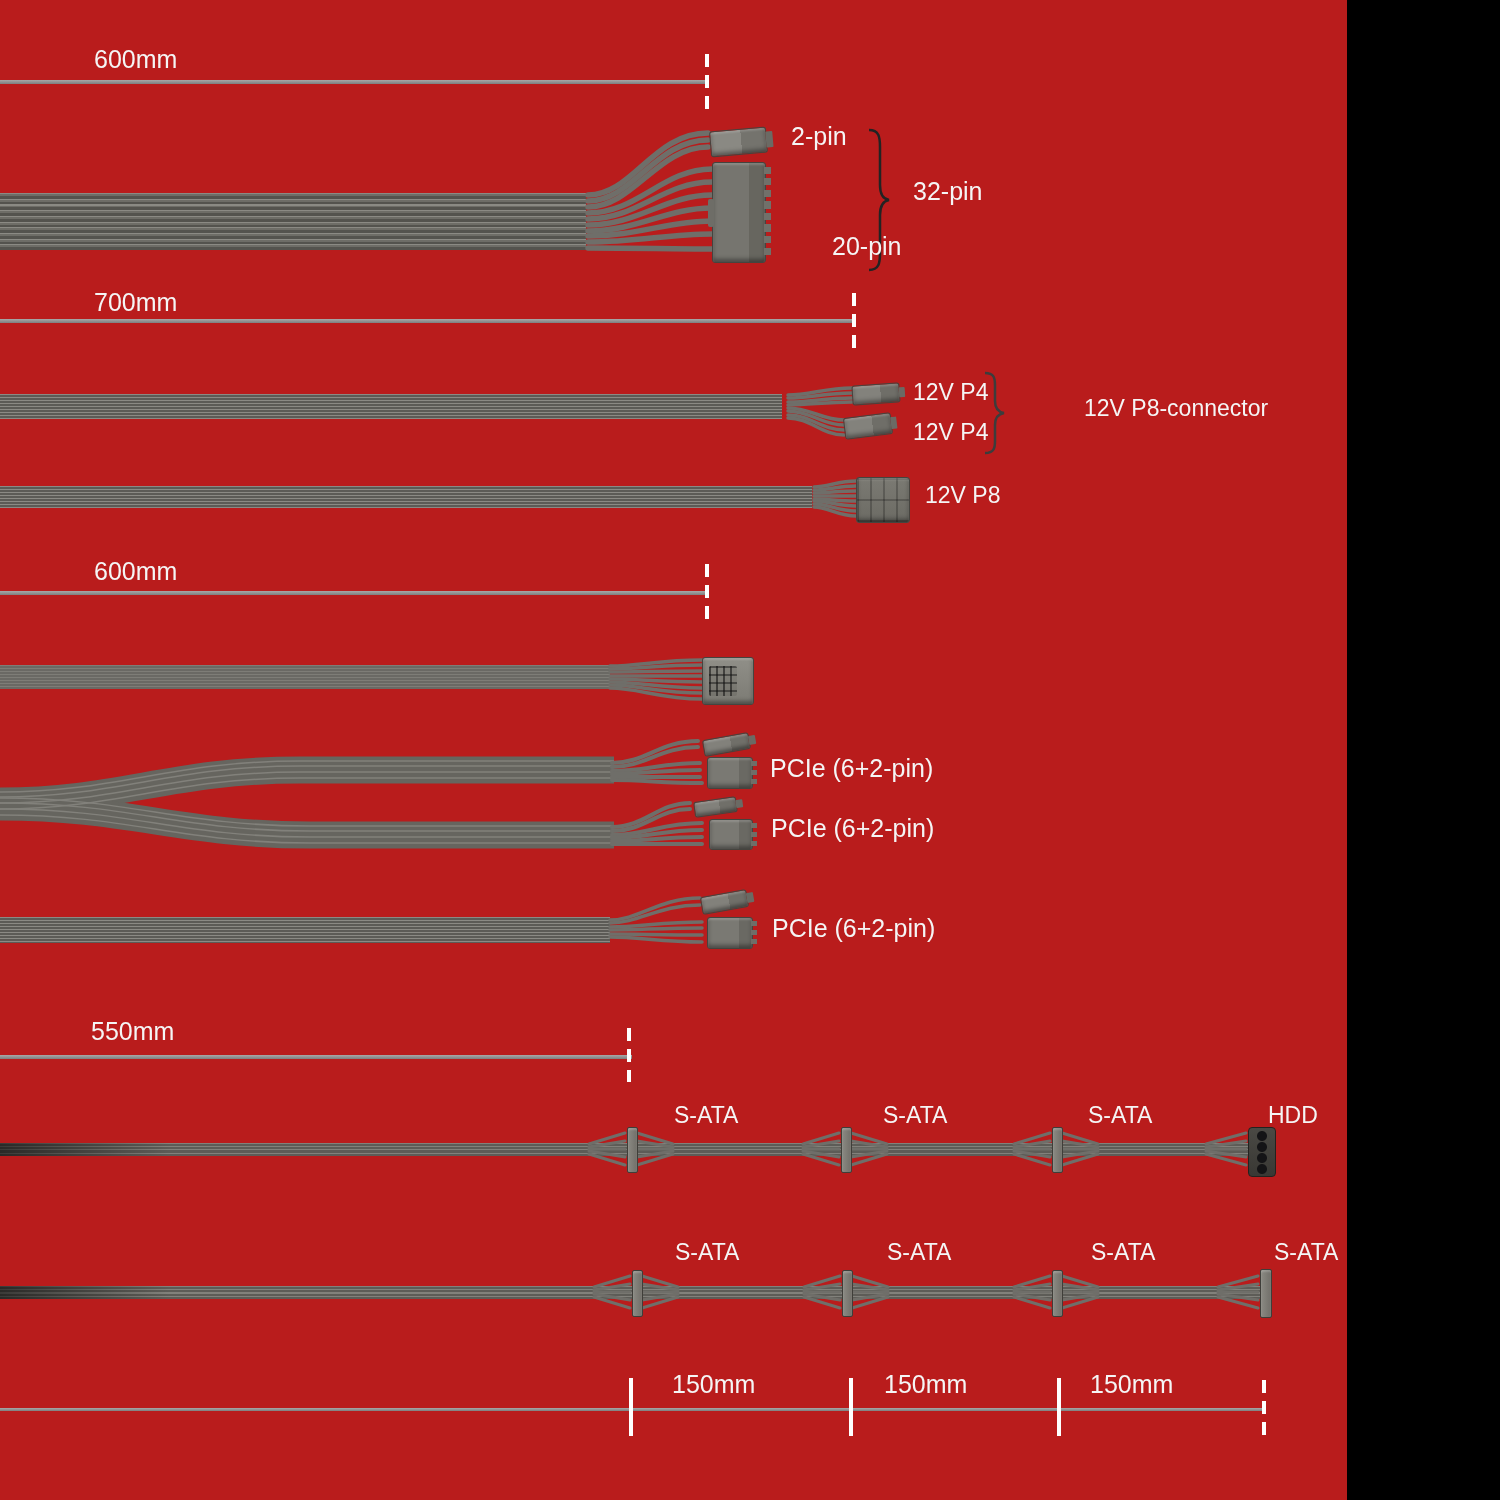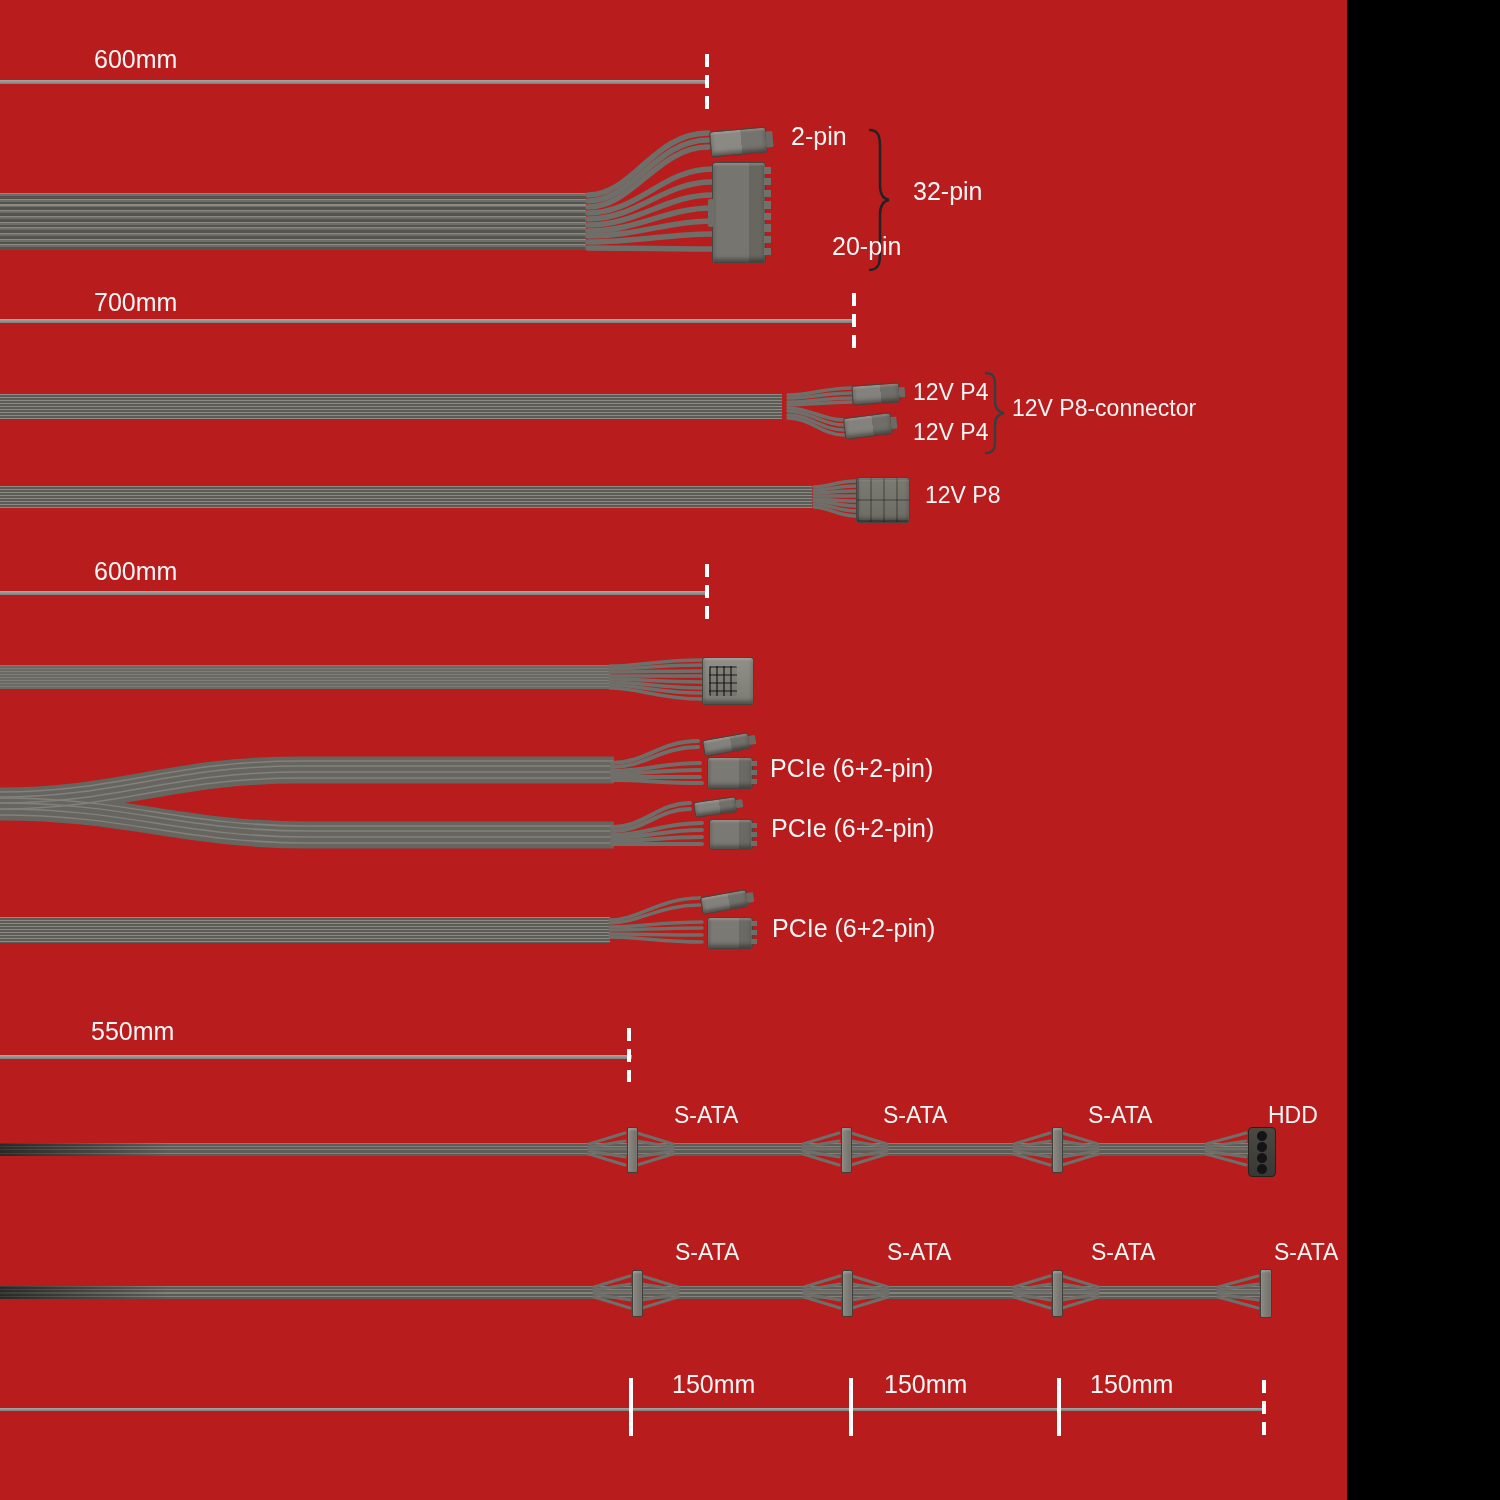--- a/index.html
+++ b/index.html
@@ -102,21 +102,21 @@
         <path d="M8,44 C30,44 42,61 64,61"></path>
     </g>
   </svg>
   <div class="conn conn-p4" style="left:852px;top:384px;width:46px;height:18px;transform:rotate(-4deg);"></div>
   <div class="conn conn-p4" style="left:844px;top:415px;width:46px;height:20px;transform:rotate(-7deg);"></div>
   <div class="lbl lbl-sm" style="left:913px;top:380px;">12V P4</div>
   <div class="lbl lbl-sm" style="left:913px;top:420px;">12V P4</div>
   <svg style="left:983px;top:371px;" width="24" height="84" viewBox="0 0 24 84">
     <path d="M2,2 C11,2 12,7 12,14 L12,30 C12,37 15,41 21,42 C15,43 12,47 12,54 L12,70 C12,77 11,82 2,82" fill="none" stroke="#3c3c3c" stroke-width="2.5"></path>
   </svg>
-  <div class="lbl lbl-sm" style="left:1012px;top:396px;">12V P8-connector</div>
+  <div class="lbl lbl-sm" style="left:1084px;top:396px;">12V P8-connector</div>
 
   <div class="ribbon ribbon-8" style="left:0;top:486px;width:812px;height:22px;"></div>
   <svg style="left:806px;top:468px;" width="56" height="58" viewBox="0 0 56 58">
     <g fill="none" stroke="#6f6e69" stroke-width="3.5" stroke-linecap="round">
       <path d="M8,19 C22,19 32,13 50,13"></path>
         <path d="M8,22 C22,22 32,18 50,18"></path>
       <path d="M8,25 C22,25 32,23 50,23"></path>
         <path d="M8,28 C22,28 32,28 50,28"></path>
       <path d="M8,31 C22,31 32,33 50,33"></path>
         <path d="M8,33 C22,33 32,38 50,38"></path>

